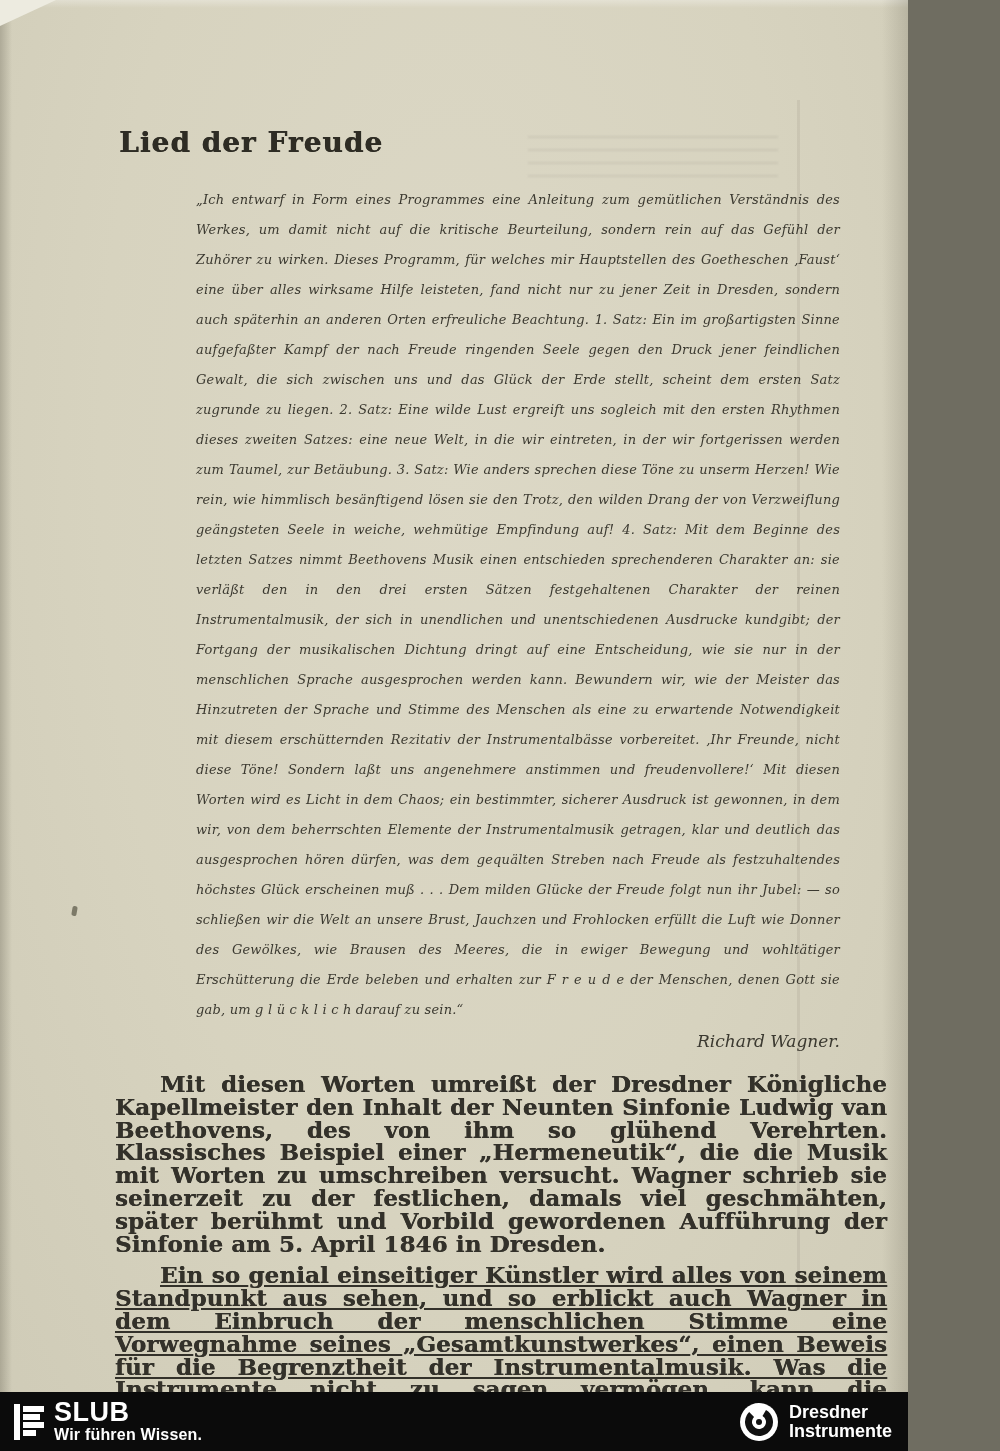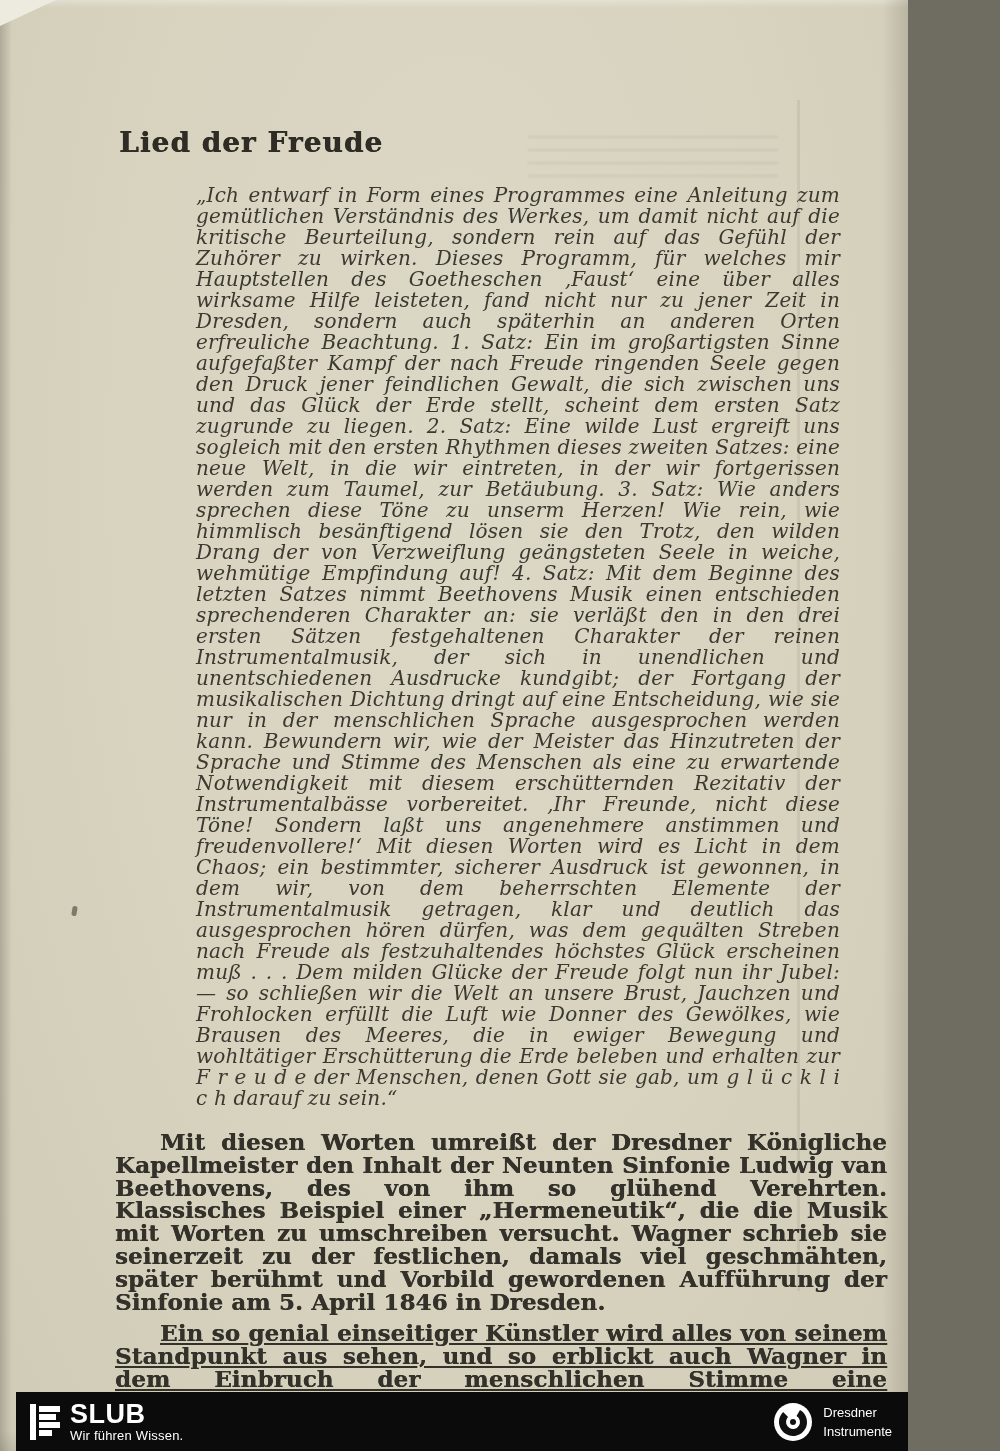--- a/index.html
+++ b/index.html
@@ -53,21 +53,21 @@
   }
   .title {
     margin: 0 0 26px 4px;
     font-size: 28px; font-weight: 700; letter-spacing: 1px;
     color: #2e2c24;
     text-shadow: .5px 0 0 currentColor;
   }
   .quote {
     margin: 0 47px 0 81px;
     font-style: italic;
-    font-size: 20px; line-height: 21px;
+    font-size: 13px; line-height: 30px;
     letter-spacing: .2px;
     text-align: justify;
     color: #3b3930;
   }
   .attribution {
     margin: 6px 47px 0 0;
     font-style: italic;
     font-size: 17px;
     text-align: right;
     color: #3b3930;
@@ -81,46 +81,47 @@
     text-indent: 45px;
     color: #33312a;
     text-shadow: .3px 0 0 currentColor;
   }
   .body-para.first { margin-top: 22px; }
   .body-para.p2 { margin-top: 9px; text-decoration: underline; }
   .body-para.p3 { margin-top: 3px; }
 
   
   .footer {
-    position: absolute; left: 16px; right: 0; bottom: 0; height: 59px;
+    position: absolute; left: 0; right: 0; bottom: 0; height: 59px;
     background: #0b0b0b; color: #ffffff;
     display: flex; align-items: center; justify-content: space-between;
     padding: 0 16px 0 14px; box-sizing: border-box;
     font-family: "Liberation Sans", sans-serif;
   }
   .brand { display: flex; align-items: center; gap: 10px; }
   .slub-name { font-size: 27px; font-weight: 700; letter-spacing: .5px; line-height: 26px; }
-  .slub-tagline { font-size: 13px; margin-top: 1px; letter-spacing: .2px; }
-  .phil-text { font-size: 13px; line-height: 19px; font-weight: 400; }
+  .slub-tagline { font-size: 16px; margin-top: 1px; letter-spacing: .2px; font-weight: bold; }
+  .phil-text { font-size: 18px; line-height: 19px; font-weight: 700; }
   .logo-svg { display: block; }
 </style>
 </head>
 <body>
 
 <div class="stage">
 
   <div class="corner-fold"></div>
   <div class="ghost-bleed"></div>
   <div class="fold-line"></div>
   <div class="speck"></div>
 
   <div class="content">
     <h1 class="title">Lied der Freude</h1>
 
     <div class="quote">„Ich entwarf in Form eines Programmes eine Anleitung zum gemütlichen Verständnis des Werkes, um damit nicht auf die kritische Beurteilung, sondern rein auf das Gefühl der Zuhörer zu wirken. Dieses Programm, für welches mir Hauptstellen des Goetheschen ‚Faust‘ eine über alles wirksame Hilfe leisteten, fand nicht nur zu jener Zeit in Dresden, sondern auch späterhin an anderen Orten erfreuliche Beachtung. 1. Satz: Ein im großartigsten Sinne aufgefaßter Kampf der nach Freude ringenden Seele gegen den Druck jener feindlichen Gewalt, die sich zwischen uns und das Glück der Erde stellt, scheint dem ersten Satz zugrunde zu liegen. 2. Satz: Eine wilde Lust ergreift uns sogleich mit den ersten Rhythmen dieses zweiten Satzes: eine neue Welt, in die wir eintreten, in der wir fortgerissen werden zum Taumel, zur Betäubung. 3. Satz: Wie anders sprechen diese Töne zu unserm Herzen! Wie rein, wie himmlisch besänftigend lösen sie den Trotz, den wilden Drang der von Verzweiflung geängsteten Seele in weiche, wehmütige Empfindung auf! 4. Satz: Mit dem Beginne des letzten Satzes nimmt Beethovens Musik einen entschieden sprechenderen Charakter an: sie verläßt den in den drei ersten Sätzen festgehaltenen Charakter der reinen Instrumentalmusik, der sich in unendlichen und unentschiedenen Ausdrucke kundgibt; der Fortgang der musikalischen Dichtung dringt auf eine Entscheidung, wie sie nur in der menschlichen Sprache ausgesprochen werden kann. Bewundern wir, wie der Meister das Hinzutreten der Sprache und Stimme des Menschen als eine zu erwartende Notwendigkeit mit diesem erschütternden Rezitativ der Instrumentalbässe vorbereitet. ‚Ihr Freunde, nicht diese Töne! Sondern laßt uns angenehmere anstimmen und freudenvollere!‘ Mit diesen Worten wird es Licht in dem Chaos; ein bestimmter, sicherer Ausdruck ist gewonnen, in dem wir, von dem beherrschten Elemente der Instrumentalmusik getragen, klar und deutlich das ausgesprochen hören dürfen, was dem gequälten Streben nach Freude als festzuhaltendes höchstes Glück erscheinen muß . . . Dem milden Glücke der Freude folgt nun ihr Jubel: — so schließen wir die Welt an unsere Brust, Jauchzen und Frohlocken erfüllt die Luft wie Donner des Gewölkes, wie Brausen des Meeres, die in ewiger Bewegung und wohltätiger Erschütterung die Erde beleben und erhalten zur F r e u d e der Menschen, denen Gott sie gab, um g l ü c k l i c h darauf zu sein.“</div>
+    <div class="attribution">Richard Wagner.</div>
 
     <p class="body-para first">Mit diesen Worten umreißt der Dresdner Königliche Kapellmeister den Inhalt der Neunten Sinfonie Ludwig van Beethovens, des von ihm so glühend Verehrten. Klassisches Beispiel einer „Hermeneutik“, die die Musik mit Worten zu umschreiben versucht. Wagner schrieb sie seinerzeit zu der festlichen, damals viel geschmähten, später berühmt und Vorbild gewordenen Aufführung der Sinfonie am 5. April 1846 in Dresden.</p>
     <p class="body-para p2">Ein so genial einseitiger Künstler wird alles von seinem Standpunkt aus sehen, und so erblickt auch Wagner in dem Einbruch der menschlichen Stimme eine Vorwegnahme seines „Gesamtkunstwerkes“, einen Beweis für die Begrenztheit der Instrumentalmusik. Was die Instrumente nicht zu sagen vermögen, kann die menschliche Stimme ausdrücken. Das führt notwendigerweise zum Musikdrama. Heute wissen wir, daß neben Wagner Komponisten am Werke waren, die den Beweis für die Reinheit und absolute Geltung der Instrumentalmusik, auch nach Beethoven, erbrachten: Brahms und Bruckner.</p>
     <p class="body-para p3">Wir wissen es sogar ganz objektiv, daß es Beethoven völlig ferne lag, nach acht Sinfonien in einer neunten zu beweisen, daß ihm die reine Instrumentalmusik „nicht mehr genüge“. Schon im Jahre 1823 plante er neben einer d=Moll=Sinfonie, an der</p>
   </div>
 
   <div class="footer">
     <div class="brand">
       <span>
         <svg class="logo-svg" width="30" height="36" viewBox="0 0 30 36">

